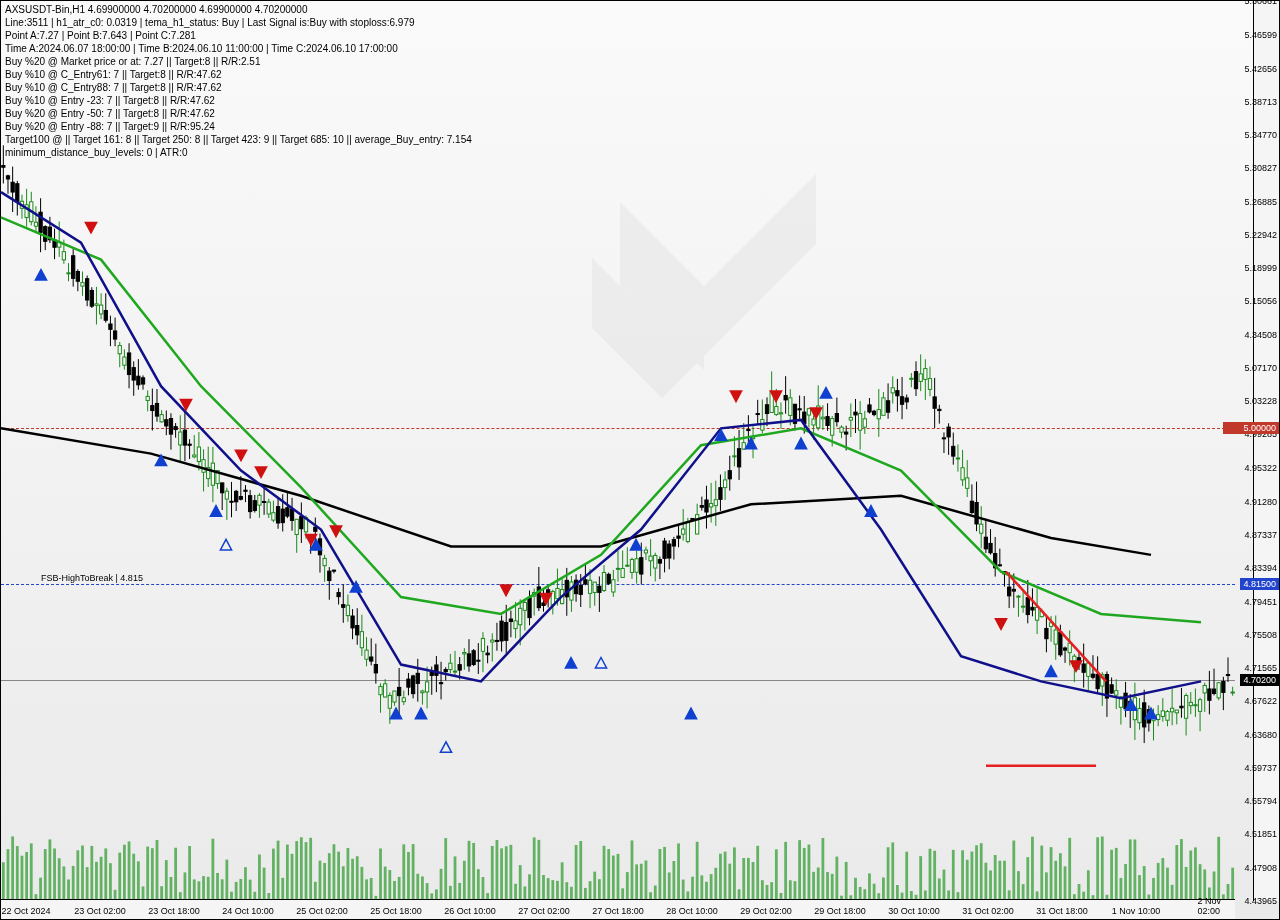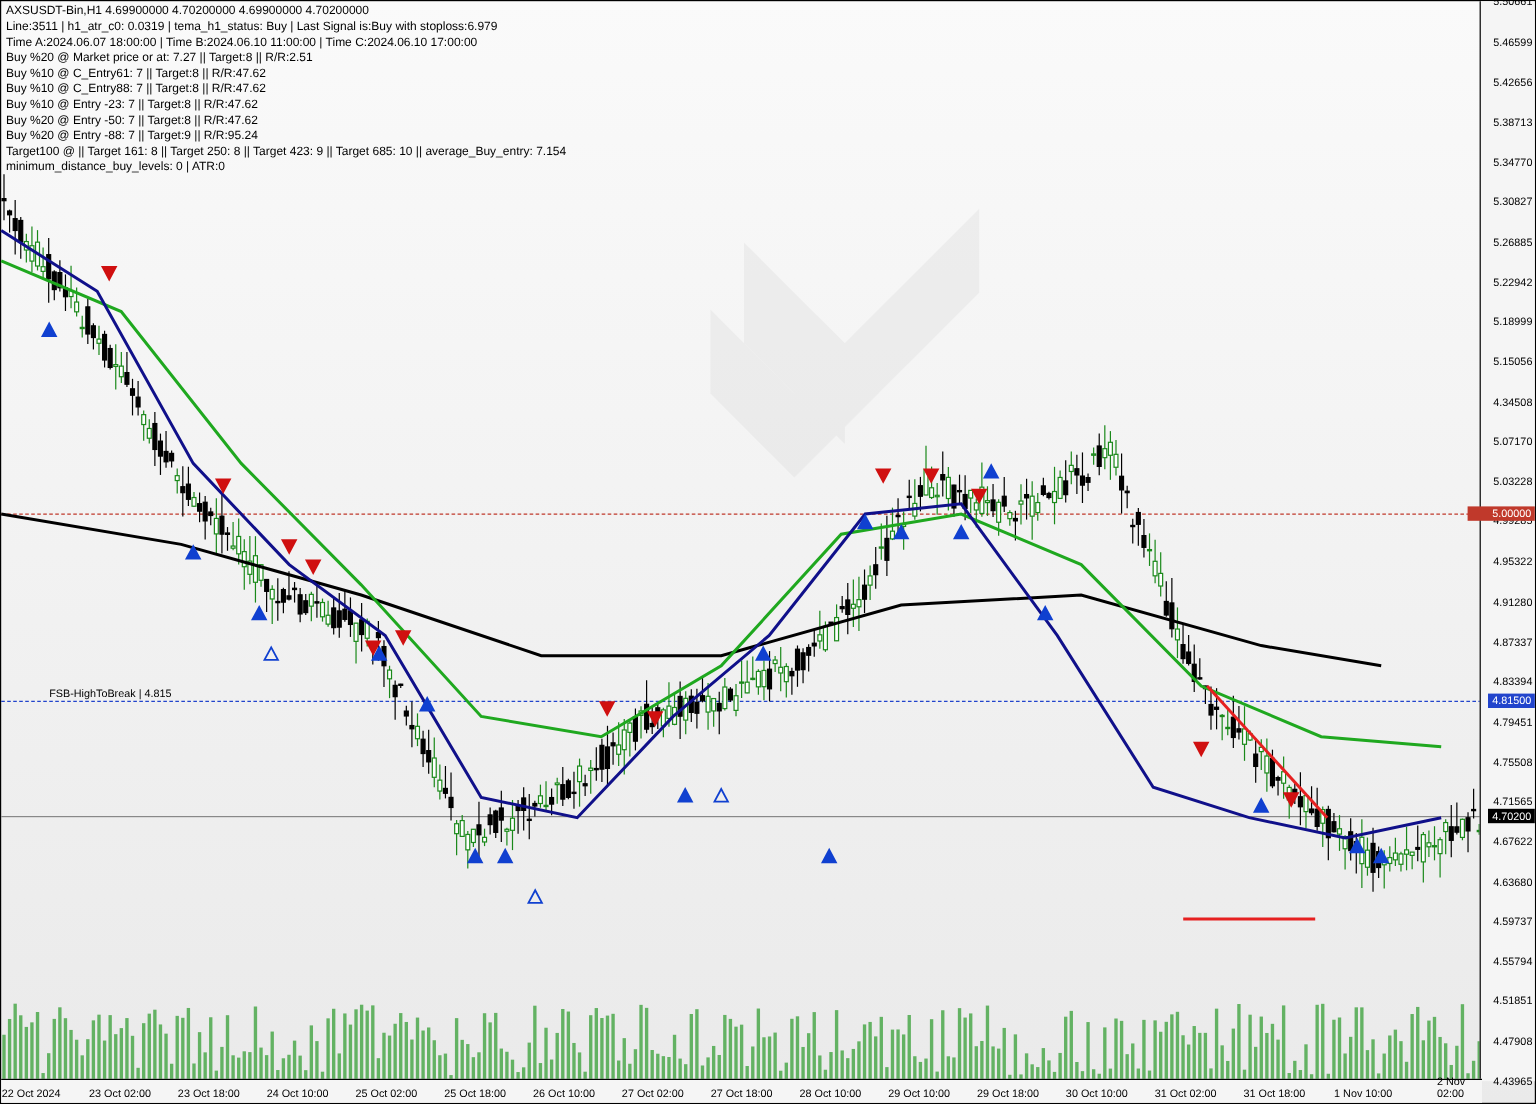--- a/index.html
+++ b/index.html
@@ -51,21 +51,21 @@
     font-size: 10px;
     color: #000;
     line-height: 1.3;
     z-index: 10;
   }
   .info-panel div { white-space: nowrap; }
   .y-axis {
     position: absolute;
     right: 0;
     top: 0;
-    width: 46px;
+    width: 26px;
     height: 900px;
     border-left: 1px solid #000;
     background: #f5f5f5;
     z-index: 5;
   }
   .y-tick {
     position: absolute;
     right: 2px;
     font-size: 9px;
     color: #000;
@@ -133,20 +133,21 @@
 
   <svg class="watermark-logo" viewBox="0 0 100 100">
     <path d="M10 50 L35 75 L90 20 L90 45 L60 75 L35 100 L10 75 Z" fill="#888"></path>
     <path d="M20 30 L50 60 L50 90 L20 60 Z" fill="#888"></path>
   </svg>
 
 
   <div class="info-panel">
     <div>AXSUSDT-Bin,H1  4.69900000 4.70200000 4.69900000 4.70200000</div>
     <div>Line:3511 | h1_atr_c0: 0.0319 | tema_h1_status: Buy | Last Signal is:Buy with stoploss:6.979</div>
+    <div>Point A:7.27 | Point B:7.643 | Point C:7.281</div>
     <div>Time A:2024.06.07 18:00:00 | Time B:2024.06.10 11:00:00 | Time C:2024.06.10 17:00:00</div>
     <div>Buy %20 @ Market price or at: 7.27 || Target:8 || R/R:2.51</div>
     <div>Buy %10 @ C_Entry61: 7 || Target:8 || R/R:47.62</div>
     <div>Buy %10 @ C_Entry88: 7 || Target:8 || R/R:47.62</div>
     <div>Buy %10 @ Entry -23: 7 || Target:8 || R/R:47.62</div>
     <div>Buy %20 @ Entry -50: 7 || Target:8 || R/R:47.62</div>
     <div>Buy %20 @ Entry -88: 7 || Target:9 || R/R:95.24</div>
     <div>Target100 @ || Target 161: 8 || Target 250: 8 || Target 423: 9 || Target 685: 10 || average_Buy_entry: 7.154</div>
     <div>minimum_distance_buy_levels: 0 | ATR:0</div>
   </div>
@@ -1035,21 +1036,21 @@
       <div class="x-tick" style="left: 25px;">22 Oct 2024</div>
       <div class="x-tick" style="left: 99px;">23 Oct 02:00</div>
       <div class="x-tick" style="left: 173px;">23 Oct 18:00</div>
       <div class="x-tick" style="left: 247px;">24 Oct 10:00</div>
       <div class="x-tick" style="left: 321px;">25 Oct 02:00</div>
       <div class="x-tick" style="left: 395px;">25 Oct 18:00</div>
       <div class="x-tick" style="left: 469px;">26 Oct 10:00</div>
       <div class="x-tick" style="left: 543px;">27 Oct 02:00</div>
       <div class="x-tick" style="left: 617px;">27 Oct 18:00</div>
       <div class="x-tick" style="left: 691px;">28 Oct 10:00</div>
-      <div class="x-tick" style="left: 765px;">29 Oct 10:00</div>
+      <div class="x-tick" style="left: 765px;">29 Oct 02:00</div>
       <div class="x-tick" style="left: 839px;">29 Oct 18:00</div>
       <div class="x-tick" style="left: 913px;">30 Oct 10:00</div>
       <div class="x-tick" style="left: 987px;">31 Oct 02:00</div>
       <div class="x-tick" style="left: 1061px;">31 Oct 18:00</div>
       <div class="x-tick" style="left: 1135px;">1 Nov 10:00</div>
       <div class="x-tick" style="left: 1209px;">2 Nov 02:00</div>
     </div>
 
 </div>
 

